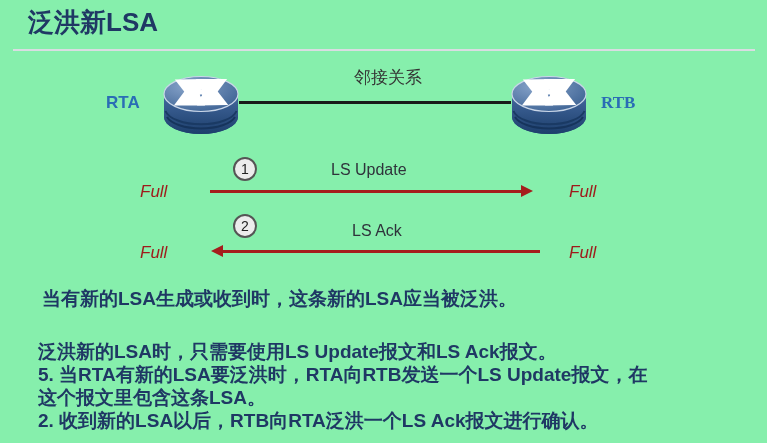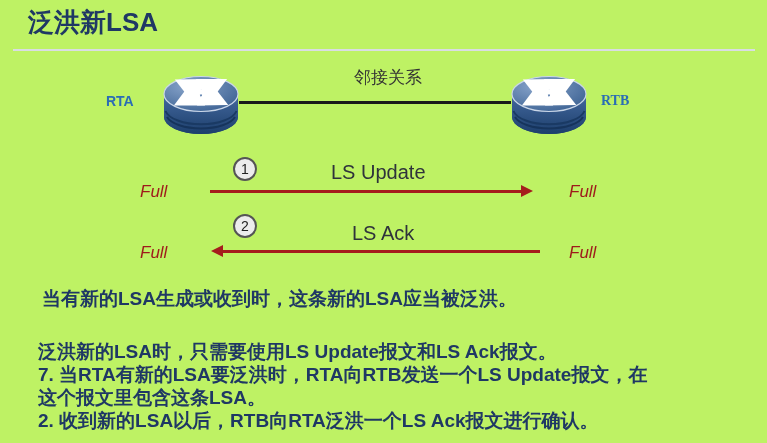--- a/index.html
+++ b/index.html
@@ -1,54 +1,54 @@
 <!DOCTYPE html>
 <html><head>
 <meta charset="utf-8">
 <style>
   html,body{margin:0;padding:0;background:#ffffff;}
   .slide{
     position:relative;
     width:767px;height:443px;
-    background:#bef264;
+    background:#86efac;
     font-family:"Liberation Sans","DejaVu Sans",sans-serif;
     overflow:hidden;
   }
   .abs{position:absolute;}
   .slide-title{
     left:28px;top:5px;
     font-size:26px;font-weight:bold;color:#1f3864;
     letter-spacing:0;
   }
   .title-divider{
     left:13px;top:49px;width:742px;height:2px;
     background:#d9dde2;
   }
   .router-label{
-    font-size:14px;font-weight:bold;color:#2a6db5;
+    font-size:17px;font-weight:bold;color:#2a6db5;
   }
   .link-line{
     left:239px;top:101px;width:272px;height:3px;background:#1a1a1a;
   }
   .link-label{
     left:333px;top:66px;width:110px;
     font-size:17px;color:#333333;text-align:center;white-space:nowrap;
   }
   .state-label{
     font-size:17px;color:#9e1b1b;white-space:nowrap;font-style:italic;
   }
   .step-circle{
     width:24px;height:24px;border-radius:50%;
     background:#ececec;border:2px solid #555555;
     box-sizing:border-box;
     font-size:14px;color:#222222;
     display:flex;align-items:center;justify-content:center;
   }
   .msg-label{
-    font-size:20px;color:#2f333b;white-space:nowrap;
+    font-size:16px;color:#2f333b;white-space:nowrap;
   }
   .arrow-line{
     height:3px;background:#a51d1d;
   }
   .arrow-head-right{
     width:0;height:0;
     border-top:6px solid transparent;
     border-bottom:6px solid transparent;
     border-left:12px solid #a51d1d;
   }
@@ -124,18 +124,18 @@
   <div class="abs step-circle" style="left:233px;top:214px;">2</div>
   <div class="abs msg-label" style="left:352px;top:222px;">LS Ack</div>
   <div class="abs arrow-line" style="left:222px;top:250px;width:318px;"></div>
   <div class="abs arrow-head-left" style="left:211px;top:245px;"></div>
   <div class="abs state-label" style="left:569px;top:243px;">Full</div>
 
   <div class="abs note" style="left:42px;top:287px;">当有新的LSA生成或收到时，这条新的LSA应当被泛洪。</div>
 
   <div class="abs" style="left:38px;top:340px;">
     <div class="note">泛洪新的LSA时，只需要使用LS Update报文和LS Ack报文。</div>
-    <div class="note">7. 当RTA有新的LSA要泛洪时，RTA向RTB发送一个LS Update报文，在</div>
+    <div class="note">5. 当RTA有新的LSA要泛洪时，RTA向RTB发送一个LS Update报文，在</div>
     <div class="note">这个报文里包含这条LSA。</div>
     <div class="note">2. 收到新的LSA以后，RTB向RTA泛洪一个LS Ack报文进行确认。</div>
   </div>
 
 </div>
 
 </body></html>

